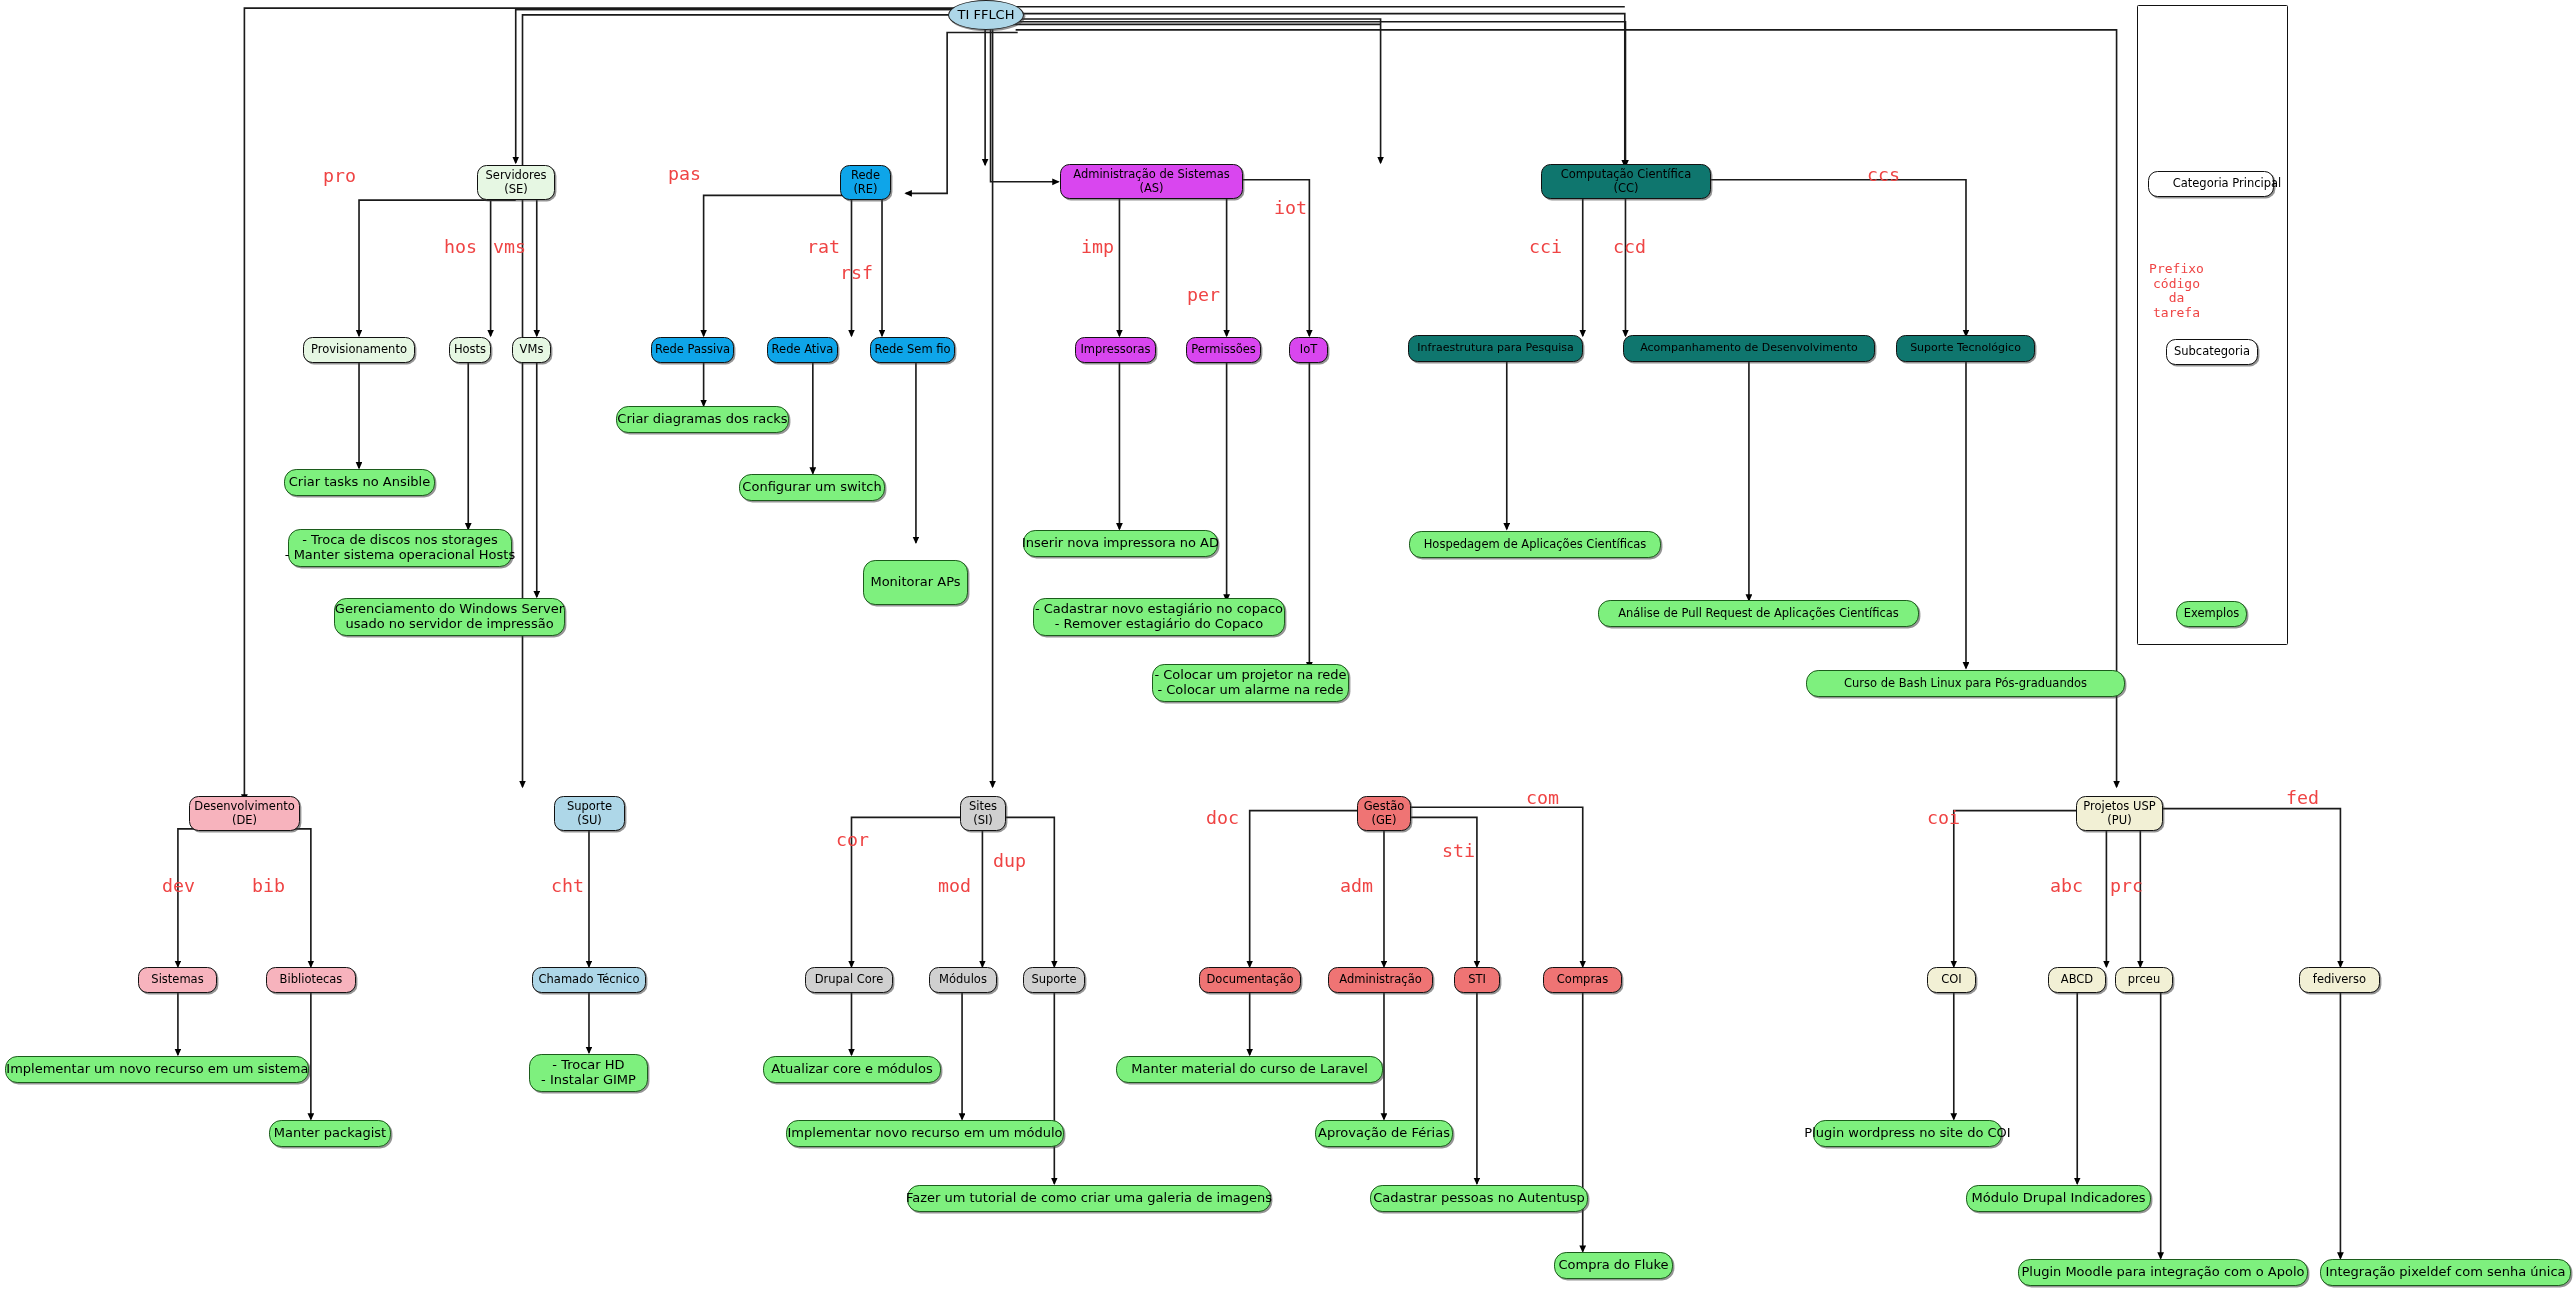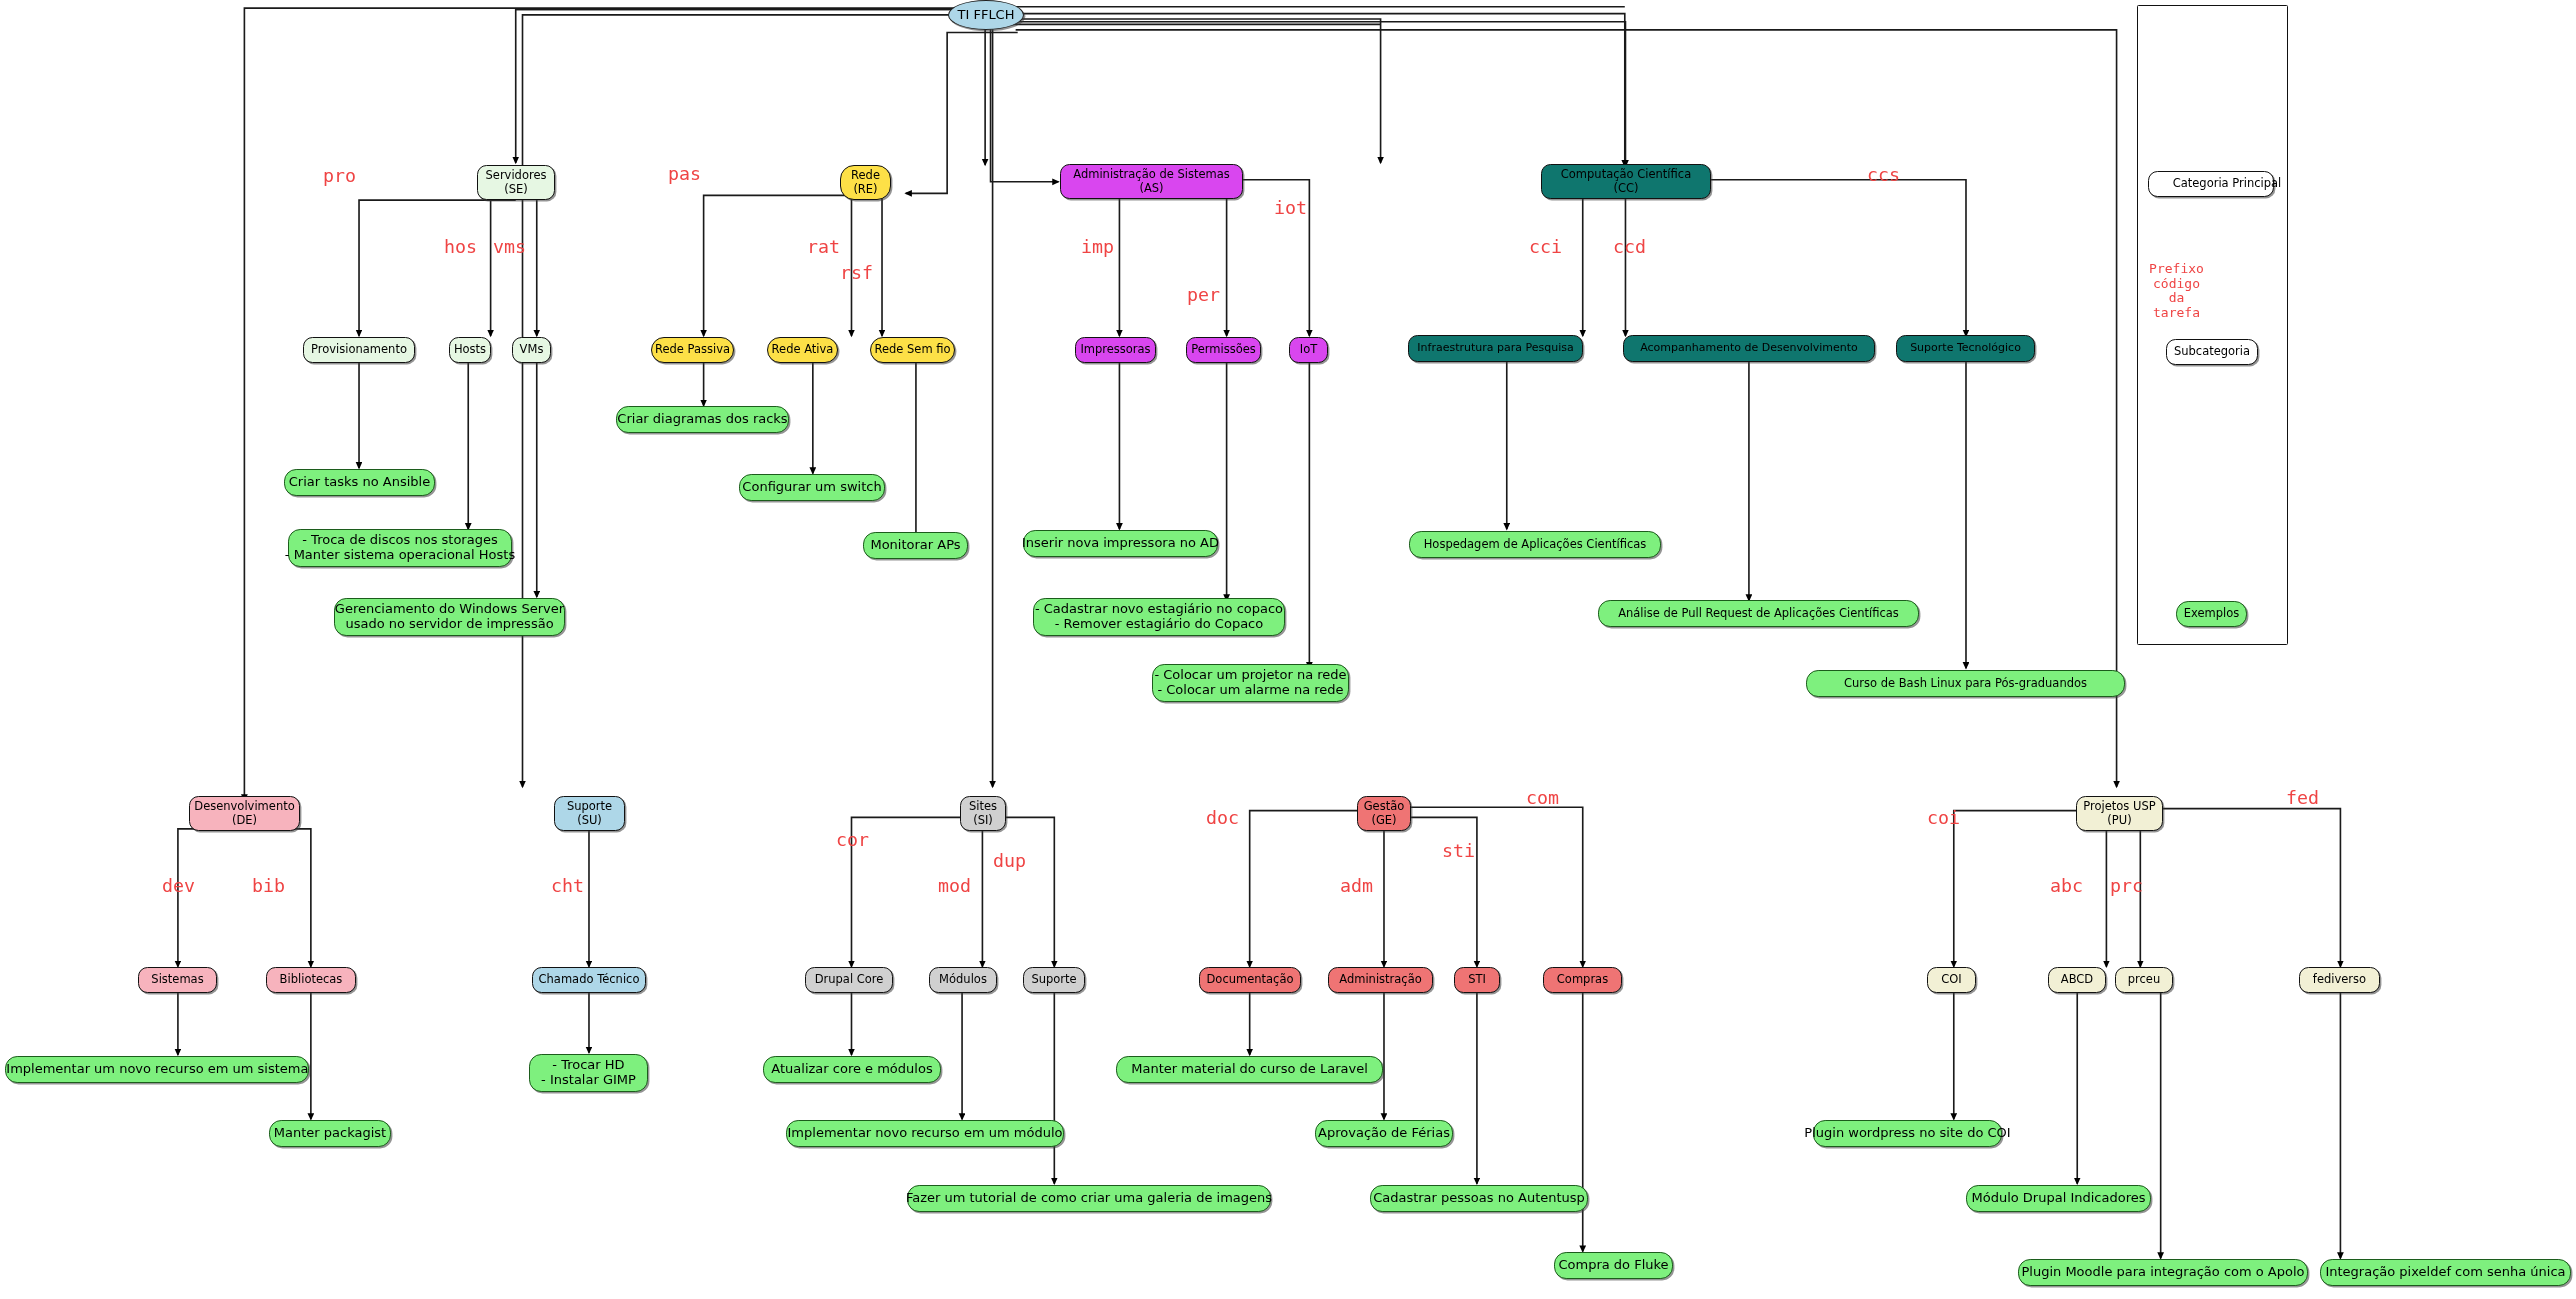--- a/index.html
+++ b/index.html
@@ -8,21 +8,21 @@
   svg.edges{position:absolute;left:0;top:0;width:2576px;height:1299px;pointer-events:none;}
   .node{position:absolute;box-sizing:border-box;border:1.4px solid #111;
         display:flex;align-items:center;justify-content:center;text-align:center;
         color:#000;line-height:1.15;white-space:pre;border-radius:9.5px;
         box-shadow:1.4px 1.4px 0 rgba(60,60,60,.55);}
   .root{border-radius:50%;background:#aed7e8;border:1.4px solid #222;font-size:13px;}
   .cat{font-size:13px;}
   .sub{font-size:13px;}
   .task{background:#7ef07e;border:1.4px solid #1c5c1c;font-size:13px;border-radius:12.2px;}
   .se{background:#e6f7e3;}
-  .re{background:#fde047;border-radius:14px;}
+  .re{background:#0ea5e9;}
   .as{background:#d946ef;}
   .cc{background:#0f766e;}
   .de{background:#f7b3bd;}
   .su{background:#aed7e8;}
   .si{background:#d0d0d0;}
   .ge{background:#ef7474;}
   .pu{background:#f2f0d5;}
   .legendbox{position:absolute;border:1.4px solid #111;background:#fff;border-radius:1.4px;}
   .legend-node{background:#fff;border:1.4px solid #111;}
   .elabel{position:absolute;color:#ef4444;font-family:"DejaVu Sans Mono","Liberation Mono",monospace;
@@ -275,21 +275,21 @@
     <span>Gerenciamento do Windows Server
 usado no servidor de impressão</span>
   </div>
 
   <div class="node task" style="left:616px;top:406px;width:173px;height:27px;">
     <span>Criar diagramas dos racks</span>
   </div>
   <div class="node task" style="left:739px;top:474px;width:146px;height:27px;">
     <span>Configurar um switch</span>
   </div>
-  <div class="node task" style="left:863px;top:532px;width:105px;height:27px;">
+  <div class="node task" style="left:863px;top:560px;width:105px;height:45px;">
     <span>Monitorar APs</span>
   </div>
 
   <div class="node task" style="left:1023px;top:530px;width:195px;height:27px;">
     <span>Inserir nova impressora no AD</span>
   </div>
   <div class="node task" style="left:1033px;top:598px;width:252px;height:38px;">
     <span>- Cadastrar novo estagiário no copaco
 - Remover estagiário do Copaco</span>
   </div>

